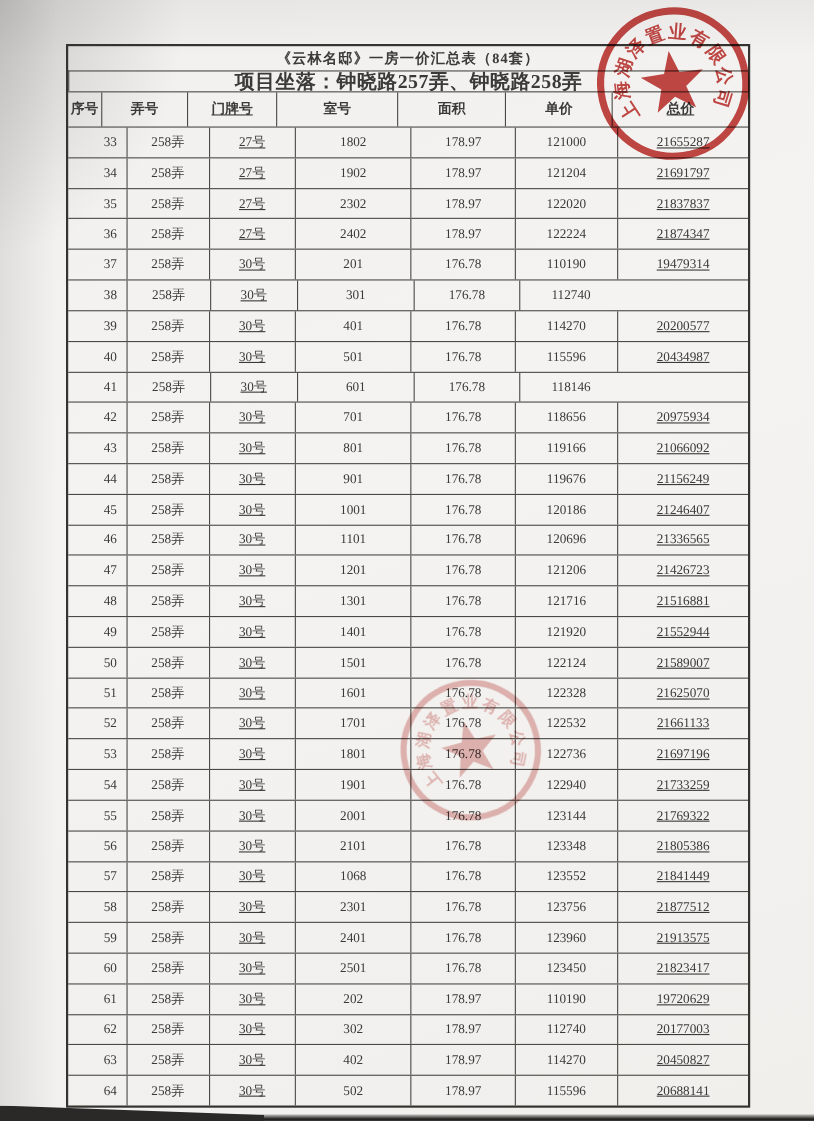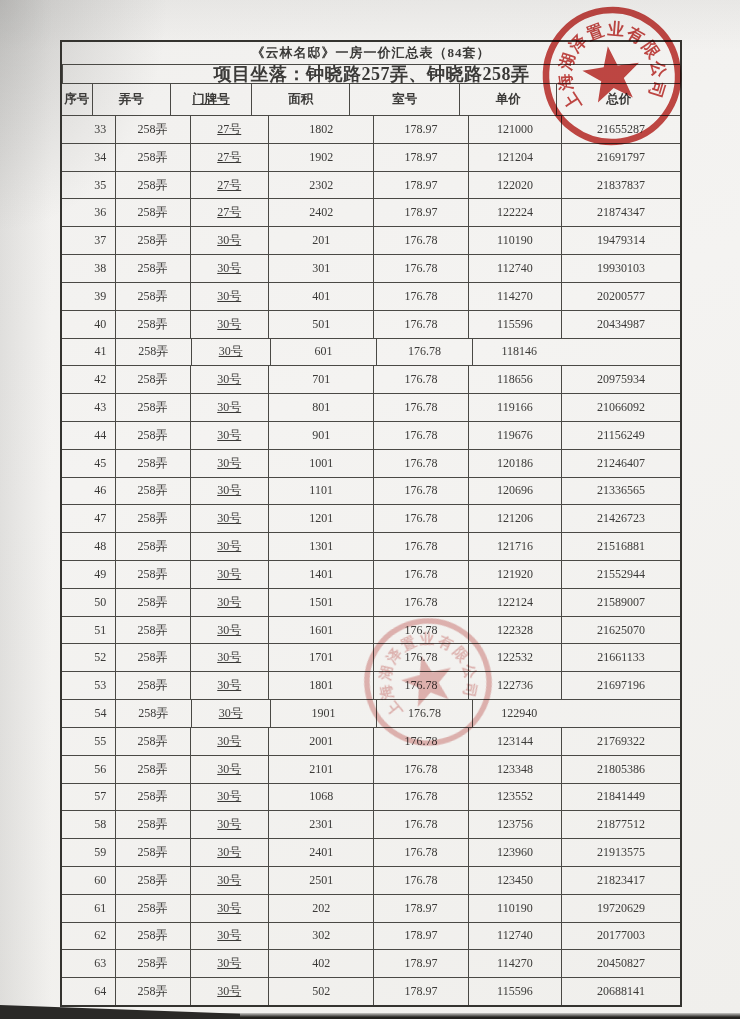--- a/index.html
+++ b/index.html
@@ -42,39 +42,39 @@
   .data-row{flex:1;font-size:12px;padding-left:24px;}
   .c{display:flex;align-items:center;justify-content:center;
      border-left:1px solid #4a4945;overflow:hidden;}
   .c:first-child{border-left:none;}
   .w0{width:4.85%;}
   .w1{width:12.62%;}
   .w2{width:13.11%;text-decoration:underline;}
   .w3{width:17.80%;}
   .w4{width:15.86%;}
   .w5{width:15.70%;}
-  .w6{width:20.06%;}
+  .w6{width:20.06%;text-decoration:underline;}
   .seal{position:absolute;mix-blend-mode:multiply;pointer-events:none;}
   #seal-top{left:527px;top:-4px;transform:rotate(-8deg);opacity:0.88;}
   #seal-mid{left:351px;top:605px;transform:rotate(-14deg);opacity:0.40;filter:blur(0.5px);}
 </style>
 </head>
 <body>
 
 <div class="page">
 
   <div class="doc-table">
     <div class="trow title-row c">《云林名邸》一房一价汇总表（84套）</div>
     <div class="trow loc-row c">项目坐落：钟晓路257弄、钟晓路258弄</div>
     <div class="trow head-row">
       <div class="c w0">序号</div>
       <div class="c w1">弄号</div>
       <div class="c w2">门牌号</div>
+      <div class="c w3">室号</div>
       <div class="c w4">面积</div>
-      <div class="c w3">室号</div>
       <div class="c w5">单价</div>
       <div class="c w6">总价</div>
     </div>
 
   <div class="trow data-row">
         <div class="c w0">33</div>
         <div class="c w1">258弄</div>
         <div class="c w2">27号</div>
         <div class="c w3">1802</div>
         <div class="c w4">178.97</div>
@@ -117,21 +117,20 @@
         <div class="c w5">110190</div>
         <div class="c w6">19479314</div>
       </div>
       <div class="trow data-row">
         <div class="c w0">38</div>
         <div class="c w1">258弄</div>
         <div class="c w2">30号</div>
         <div class="c w3">301</div>
         <div class="c w4">176.78</div>
         <div class="c w5">112740</div>
-        <div class="c w6">19930103</div>
       </div>
       <div class="trow data-row">
         <div class="c w0">39</div>
         <div class="c w1">258弄</div>
         <div class="c w2">30号</div>
         <div class="c w3">401</div>
         <div class="c w4">176.78</div>
         <div class="c w5">114270</div>
         <div class="c w6">20200577</div>
       </div>
@@ -260,20 +259,21 @@
         <div class="c w5">122736</div>
         <div class="c w6">21697196</div>
       </div>
       <div class="trow data-row">
         <div class="c w0">54</div>
         <div class="c w1">258弄</div>
         <div class="c w2">30号</div>
         <div class="c w3">1901</div>
         <div class="c w4">176.78</div>
         <div class="c w5">122940</div>
+        <div class="c w6">21733259</div>
       </div>
       <div class="trow data-row">
         <div class="c w0">55</div>
         <div class="c w1">258弄</div>
         <div class="c w2">30号</div>
         <div class="c w3">2001</div>
         <div class="c w4">176.78</div>
         <div class="c w5">123144</div>
         <div class="c w6">21769322</div>
       </div>

